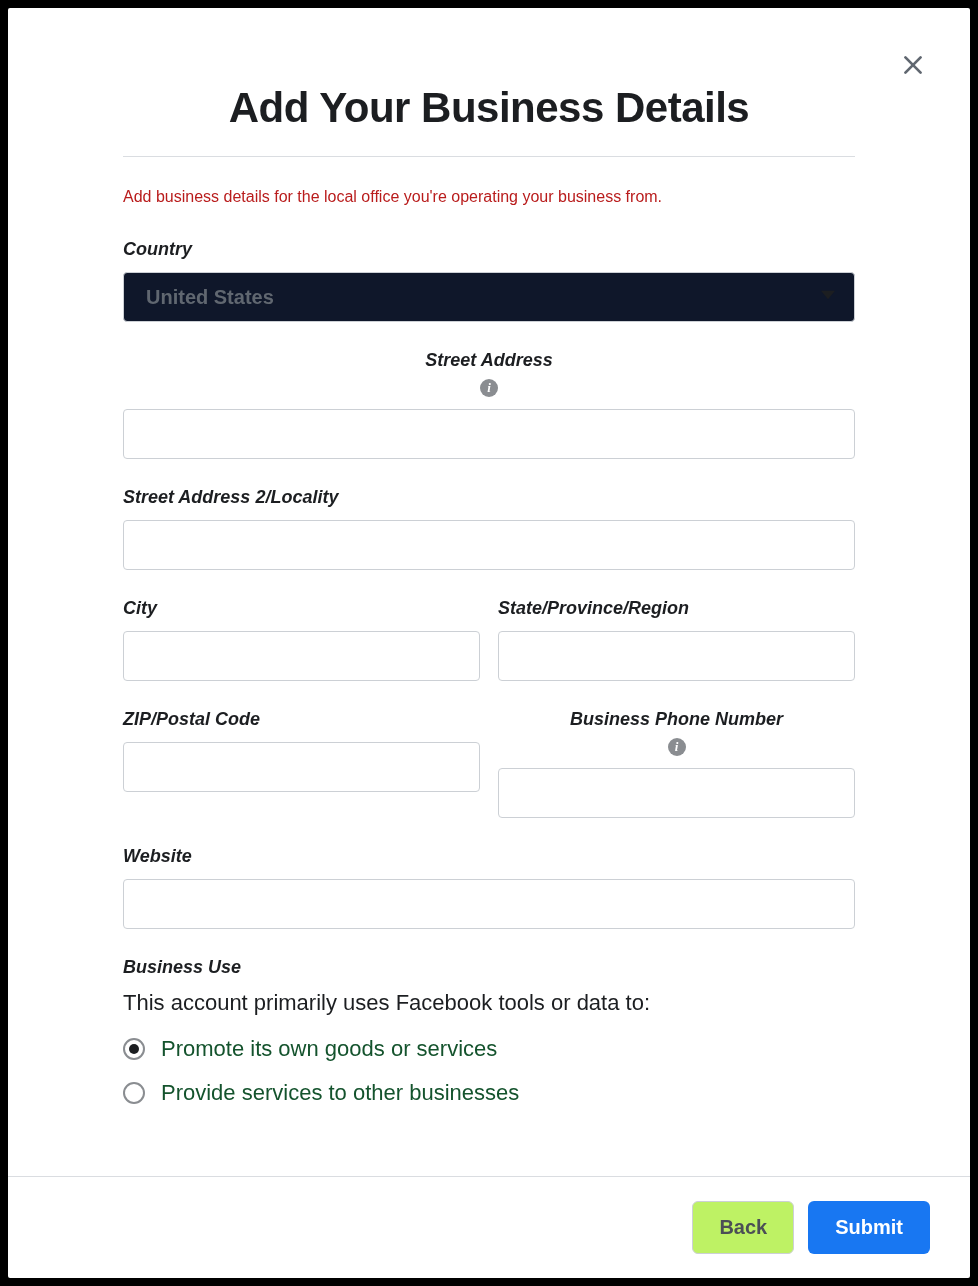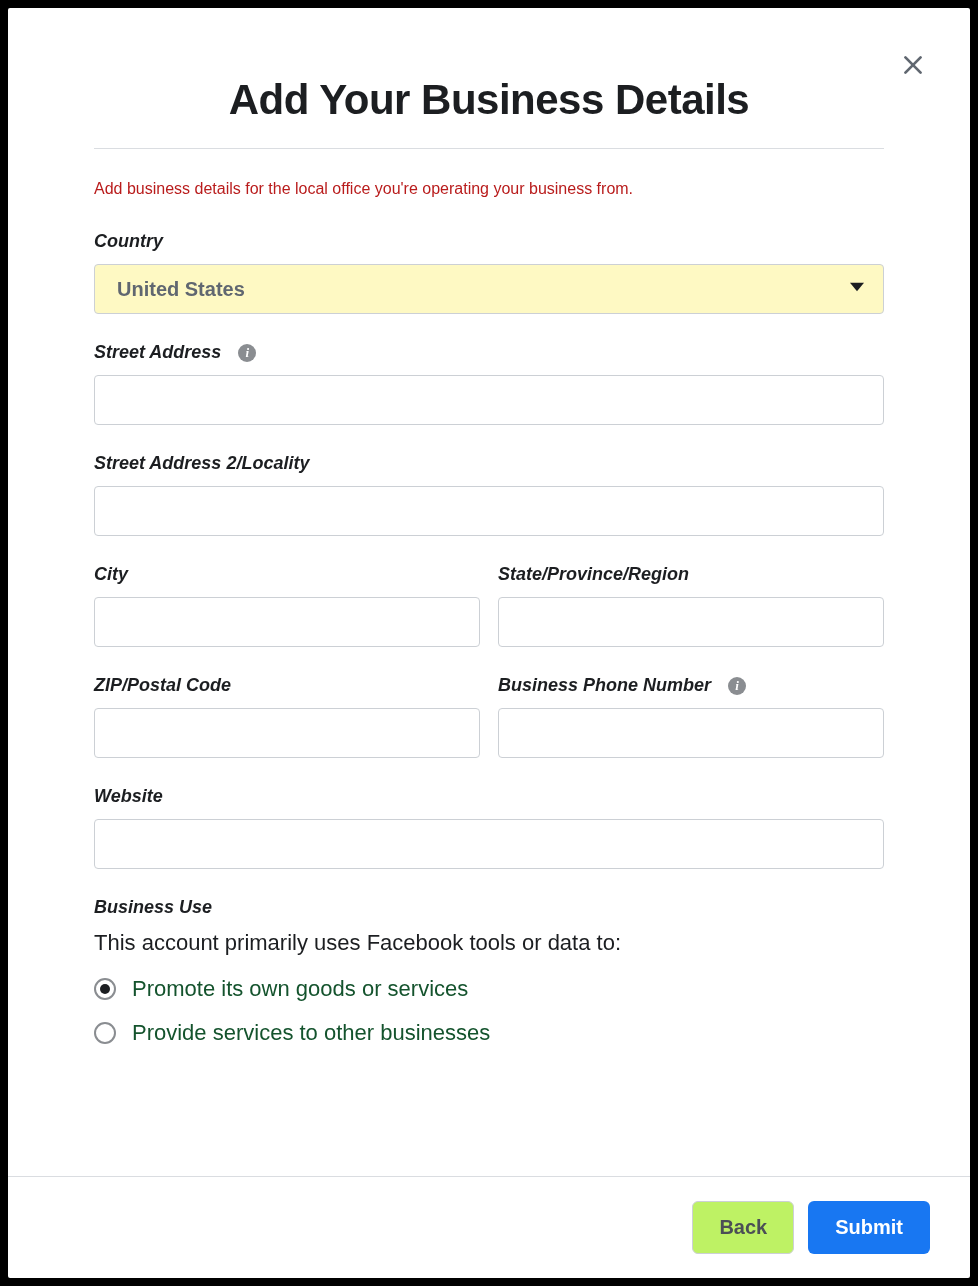--- a/index.html
+++ b/index.html
@@ -32,21 +32,22 @@
       cursor: pointer;
       color: #606770;
     }
     .close-btn svg {
       width: 100%;
       height: 100%;
     }
     .content {
       flex: 1;
       overflow-y: auto;
-      padding: 0 86px;
+      padding: 0 115px;
+      margin-top: 8px;
     }
     .title {
       font-size: 42px;
       font-weight: 700;
       text-align: center;
       color: #1c1e21;
       margin-top: 68px;
       margin-bottom: 24px;
       letter-spacing: -0.5px;
     }
@@ -68,22 +69,23 @@
       display: block;
       font-size: 18px;
       font-weight: 700;
       color: #1c1e21;
       margin-bottom: 12px;
       font-style: italic;
     }
     .label-row {
       display: flex;
       align-items: center;
-      gap: 17px;
+      gap: 8px;
       margin-bottom: 12px;
+      flex-direction: column;
     }
     .label-row .label {
       margin-bottom: 0;
     }
     .info-icon {
       width: 18px;
       height: 18px;
       background: #8a8d91;
       border-radius: 50%;
       color: #fff;
@@ -100,21 +102,21 @@
       position: relative;
       width: 100%;
     }
     .select {
       width: 100%;
       height: 50px;
       padding: 0 22px;
       font-size: 20px;
       font-weight: 700;
       color: #606770;
-      background: #fef9c3;
+      background: #0f172a;
       border: 1px solid #ccd0d5;
       border-radius: 4px;
       display: flex;
       align-items: center;
       cursor: pointer;
     }
     .select-caret {
       position: absolute;
       right: 20px;
       top: 50%;

